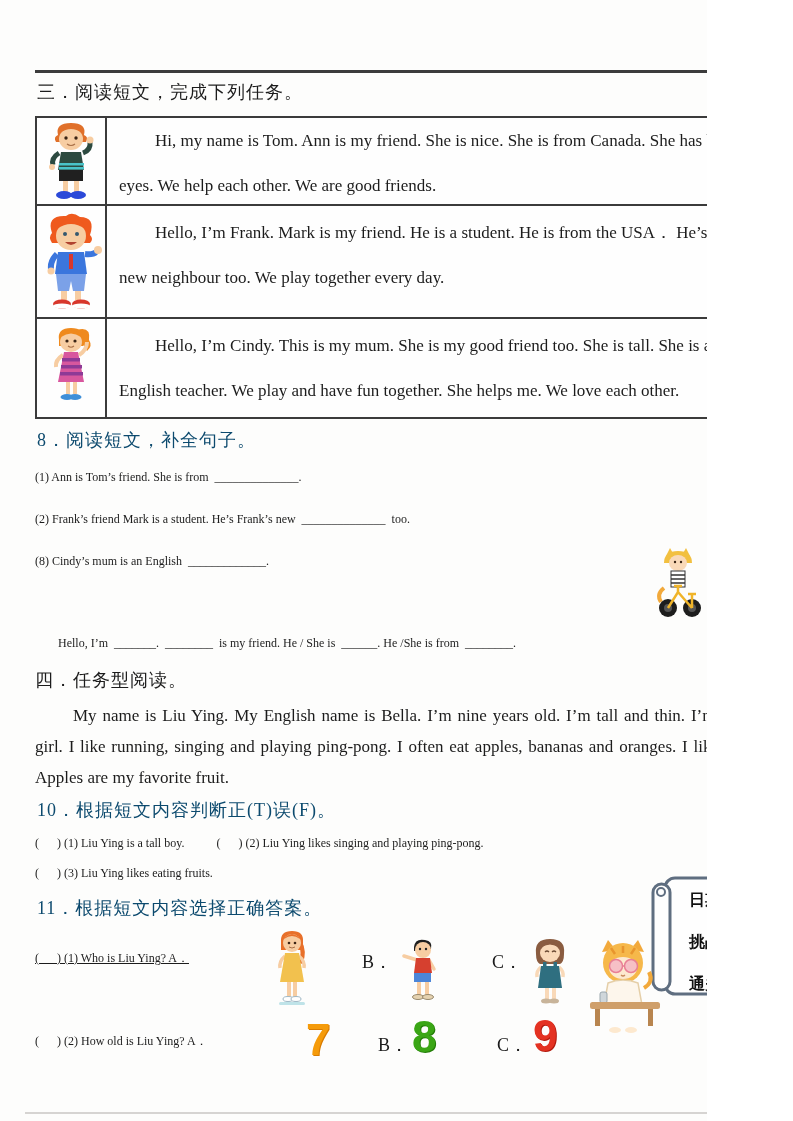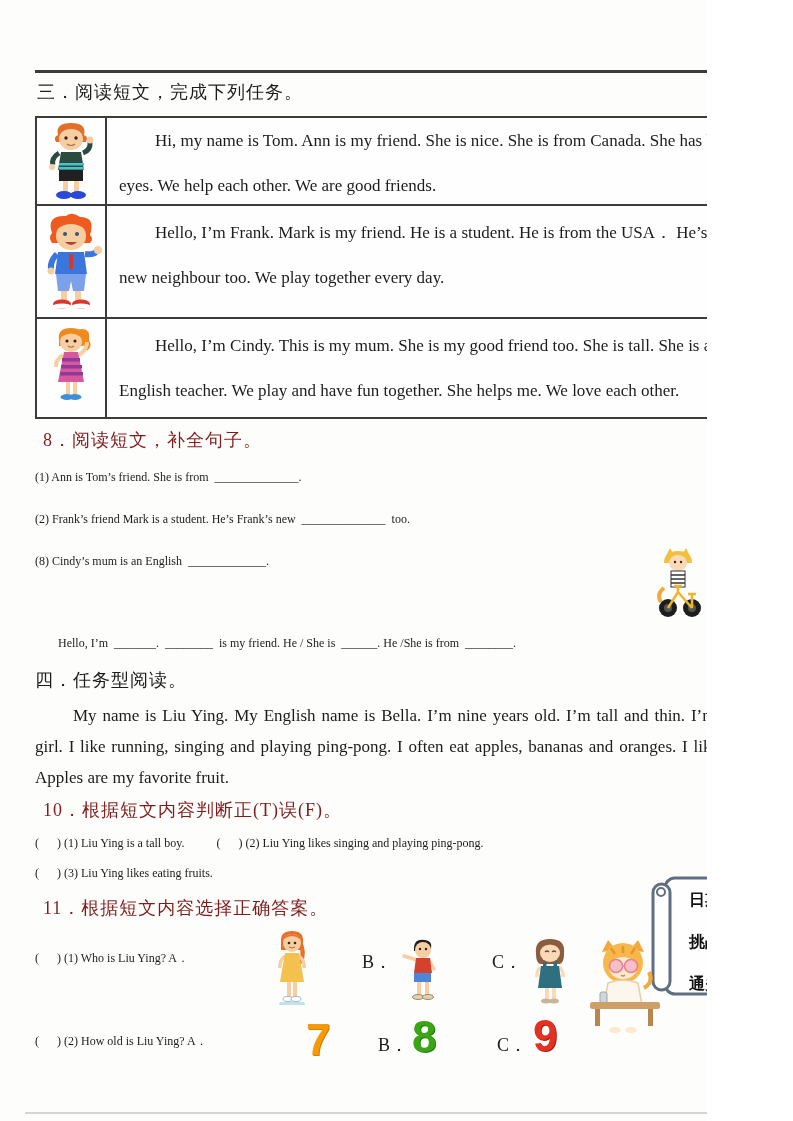--- a/index.html
+++ b/index.html
@@ -2,21 +2,21 @@
 <html><head>
 <meta charset="utf-8">
 <style>
   html,body{margin:0;padding:0;background:#ffffff;}
   .page{position:relative;width:707px;height:1121px;background:#fdfdfc;overflow:hidden;
         font-family:"Liberation Serif",serif;color:#1c1c1c;}
   .abs{position:absolute;}
   .rule-top{left:35px;top:70px;width:723px;height:3px;background:#3c3c3c;}
   .rule-bottom{left:25px;top:1112px;width:745px;height:2px;background:#d6d4d2;}
   .cn-heading{font-size:18px;letter-spacing:1px;white-space:pre;}
-  .red{color:#7f1d1d;margin-left:6px;}
+  .red{color:#0c4a6e;}
   .black{color:#1c1c1c;}
 
   
   .rtable{left:35px;top:116px;width:728px;height:303px;border:2px solid #3b3b3b;
           box-sizing:border-box;background:#fefefe;}
   .trow{display:flex;box-sizing:border-box;border-bottom:2px solid #3b3b3b;}
   .trow:last-child{border-bottom:none;}
   .imgcell{flex:0 0 70px;width:70px;border-right:2px solid #3b3b3b;box-sizing:border-box;
            display:flex;align-items:center;justify-content:center;}
   .txtcell{flex:1;font-size:17px;line-height:45px;padding:0 8px 0 12px;text-indent:36px;}
@@ -156,21 +156,21 @@
 
   <div class="abs cn-heading red" style="left:37px;top:798px;">10．根据短文内容判断正(T)误(F)。</div>
   <div class="abs" style="left:35px;top:836px;display:flex;gap:32px;">
     <span class="qitem">(      ) (1) Liu Ying is a tall boy.</span>
     <span class="qitem">(      ) (2) Liu Ying likes singing and playing ping-pong.</span>
   </div>
   <div class="abs qitem" style="left:35px;top:866px;">(      ) (3) Liu Ying likes eating fruits.</div>
 
   <div class="abs cn-heading red" style="left:37px;top:896px;">11．根据短文内容选择正确答案。</div>
 
-  <div class="abs qitem" style="left:35px;top:950px;">(      ) (1) Who is Liu Ying? A．</div>
+  <div class="abs qitem" style="left:35px;top:950px;text-decoration:underline;">(      ) (1) Who is Liu Ying? A．</div>
   <div class="abs" style="left:272px;top:928px;">
     <svg width="40" height="84" viewBox="0 0 40 84">
       <path d="M9 14 Q8 3 20 3 Q32 3 31 14 L31 22 L9 22Z" fill="#e8702a"></path>
       <path d="M30 14 Q35 22 31 36 L27 35 Q30 24 27 16Z" fill="#e8702a"></path>
       <ellipse cx="20" cy="15" rx="9" ry="9" fill="#f7cda2"></ellipse>
       <path d="M12 11 Q20 5 28 11 Q26 7 20 6 Q14 7 12 11Z" fill="#e8702a"></path>
       <circle cx="17" cy="15" r="1.3" fill="#3a2415"></circle>
         <circle cx="23" cy="15" r="1.3" fill="#3a2415"></circle>
       <path d="M17 19 Q20 21 23 19" stroke="#a86f47" fill="none" stroke-width="1"></path>
       <path d="M13 28 Q7 33 8 40" stroke="#f7cda2" stroke-width="3.5" fill="none"></path>

